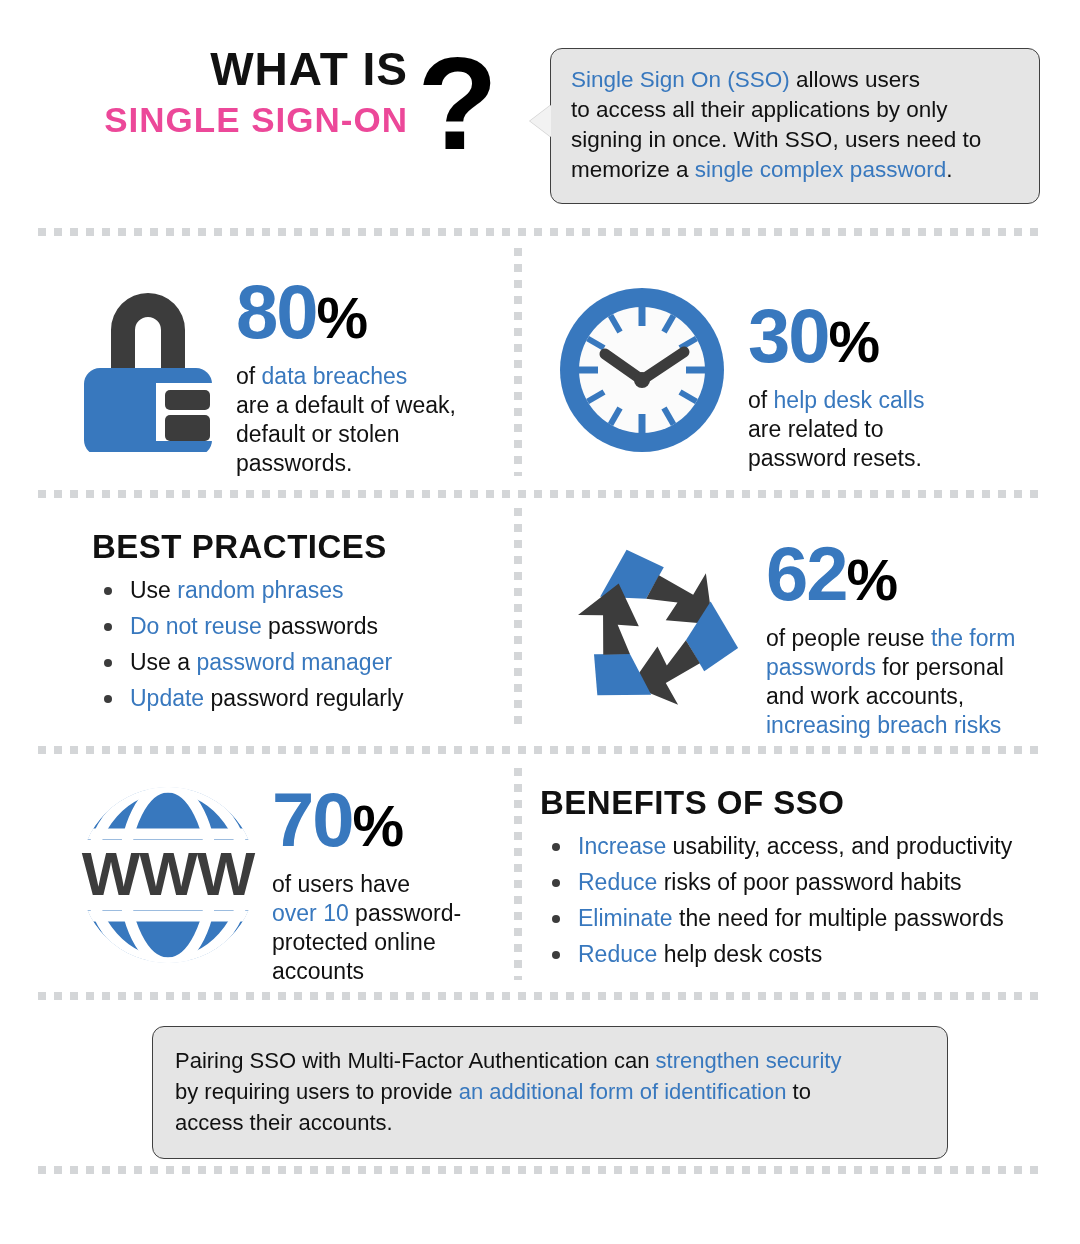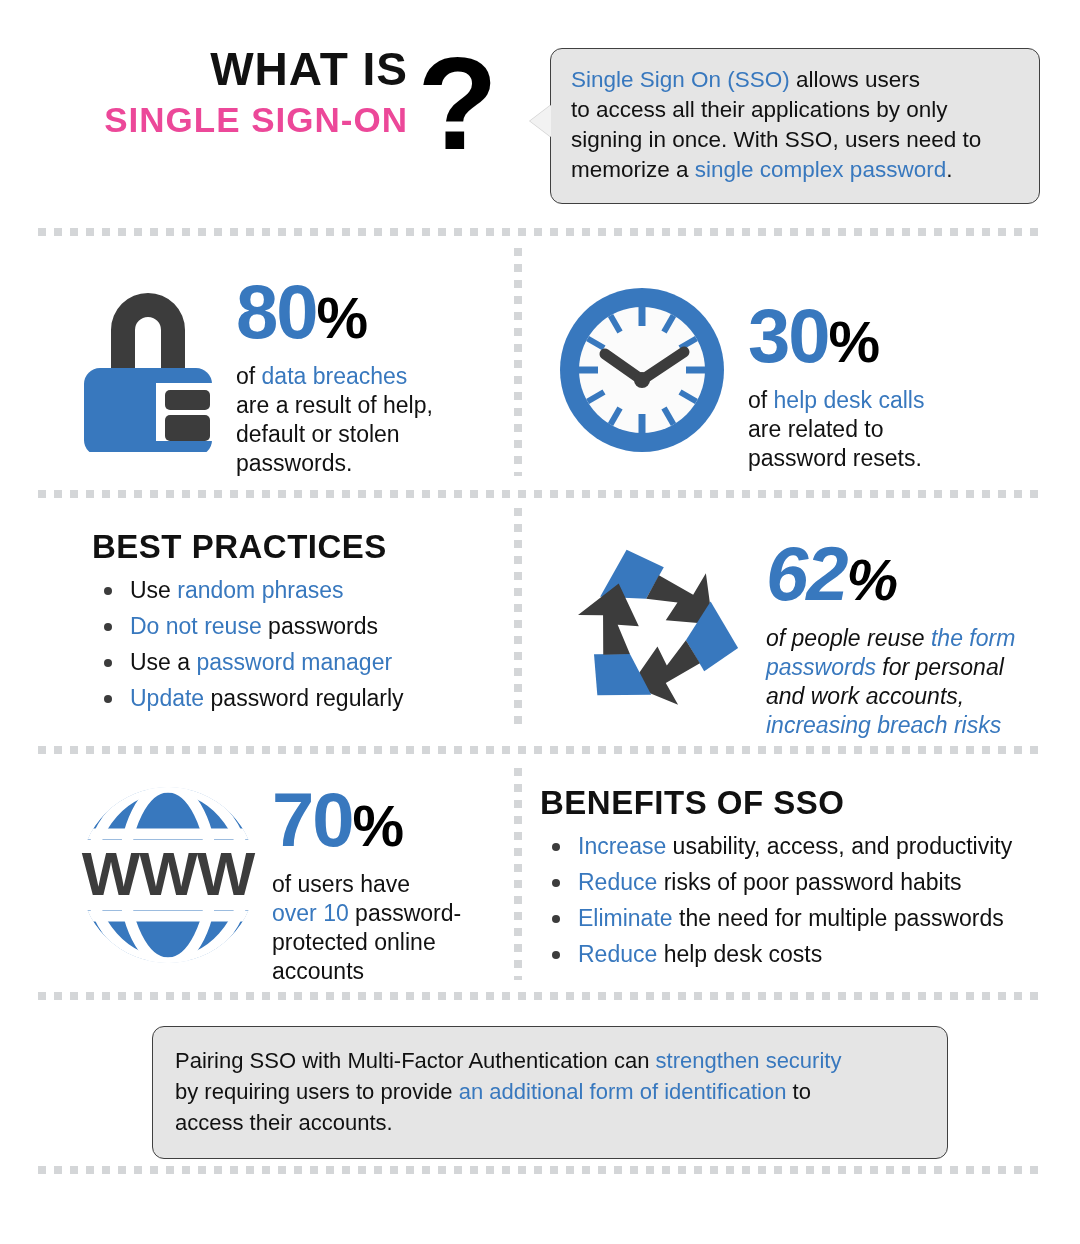--- a/index.html
+++ b/index.html
@@ -136,21 +136,21 @@
           <rect x="6" y="96" width="128" height="88" rx="16" fill="#3878be"></rect>
           <rect x="78" y="111" width="60" height="58" fill="#ffffff"></rect>
           <rect x="87" y="118" width="45" height="20" rx="5" fill="#3c3c3c"></rect>
           <rect x="87" y="143" width="45" height="26" rx="5" fill="#3c3c3c"></rect>
         </svg>
       </div>
       <div style="margin-left:18px; margin-top:6px;">
         <div class="pct"><span class="num">80</span><span class="sym">%</span></div>
         <div class="desc">
           <div><span>of </span><span class="blue">data breaches</span></div>
-          <div>are a result of help,</div>
+          <div>are a default of weak,</div>
           <div>default or stolen</div>
           <div>passwords.</div>
         </div>
       </div>
     </div>
   </div>
 
   <div class="stat" style="left:556px; top:284px;">
     <div style="display:flex; align-items:flex-start;">
       <div style="width:172px; flex:0 0 172px;">
@@ -217,21 +217,21 @@
               <path d="M92 62 L105 38 L140 58 L153 36 L160 88 L112 84 L124 66 Z" fill="#3c3c3c"></path>
             </g>
 
             <g transform="rotate(240 100 95)">
               <path d="M45 60 L72 12 L110 30 L92 62 Z" fill="#3878be"></path>
               <path d="M92 62 L105 38 L140 58 L153 36 L160 88 L112 84 L124 66 Z" fill="#3c3c3c"></path>
             </g>
           </g>
         </svg>
       </div>
-      <div style="margin-left:14px; margin-top:2px;font-style:italic;">
+      <div style="margin-left:14px; margin-top:2px;">
         <div class="pct"><span class="num">62</span><span class="sym">%</span></div>
         <div class="desc">
           <div><span>of people reuse </span><span class="blue">the form</span></div>
           <div><span class="blue">passwords</span><span> for personal</span></div>
           <div>and work accounts,</div>
           <div class="blue">increasing breach risks</div>
         </div>
       </div>
     </div>
   </div>

